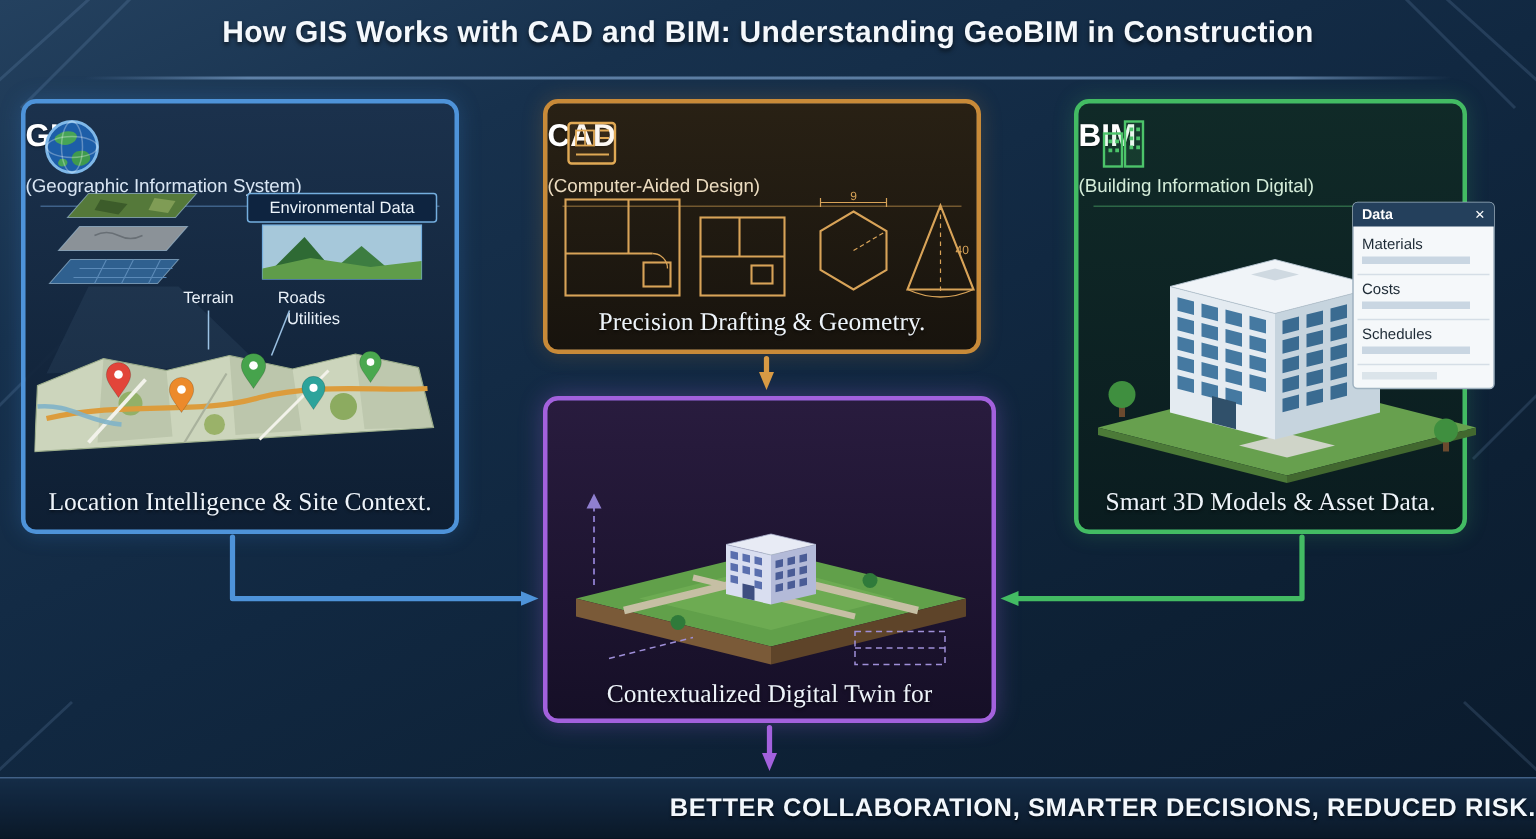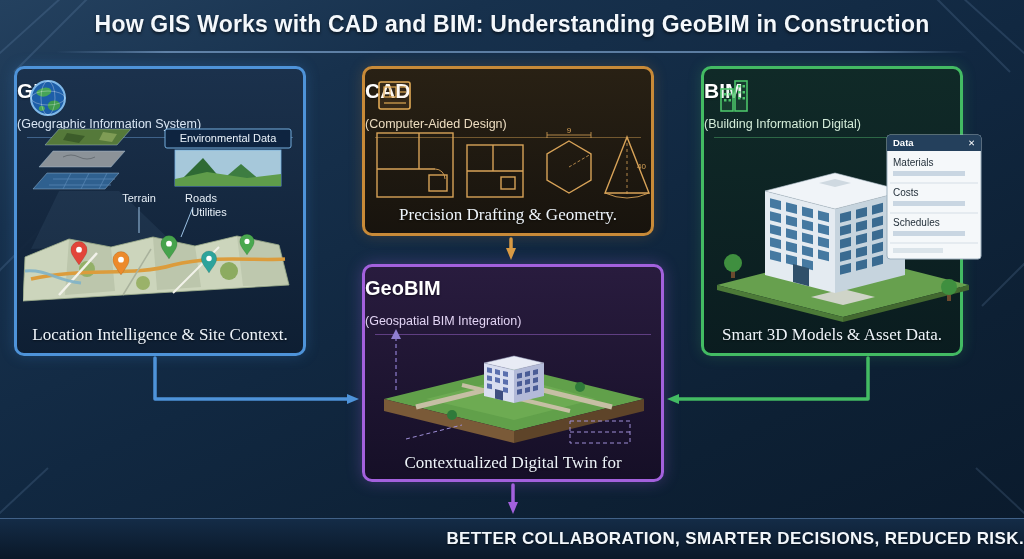--- a/index.html
+++ b/index.html
@@ -3,21 +3,21 @@
 <meta charset="utf-8">
 <style>
   * { margin:0; padding:0; box-sizing:border-box; }
   html,body { background:#060d18; }
   body { font-family:"Liberation Sans", sans-serif; }
   #stage { position:relative; width:1024px; height:559px; overflow:hidden;
     background: linear-gradient(155deg, #24415f 0%, #17314d 22%, #112841 48%, #0d2034 75%, #0a1a2c 100%); }
   svg text { font-family:"Liberation Sans", sans-serif; }
 
   .page-title { position:absolute; top:11px; left:0; width:100%; text-align:center;
-    font-size:23px; font-weight:bold; color:#f4f8fc; letter-spacing:.2px; z-index:3;
+    font-size:20px; font-weight:bold; color:#f4f8fc; letter-spacing:.2px; z-index:3;
     text-shadow:0 2px 3px rgba(0,0,0,.55); }
   .title-underline { position:absolute; top:51px; left:56px; right:56px; height:2px; z-index:3;
     background:linear-gradient(90deg, rgba(150,190,235,0), rgba(150,190,235,.55) 12%, rgba(150,190,235,.55) 88%, rgba(150,190,235,0)); }
 
   .panel { position:absolute; border-radius:10px; z-index:2; }
   .panel .hdr { position:relative; padding-top:10px; }
   .panel .ttl { font-size:21px; font-weight:bold; color:#ffffff; line-height:1.15; text-shadow:0 1px 2px rgba(0,0,0,.5); }
   .panel .sub { font-size:12.5px; color:#d9e6f4; margin-top:14px; }
   .hdr-divider { height:1px; margin:6px 10px 0 10px; }
   .corner-icon { position:absolute; z-index:2; }
@@ -30,21 +30,21 @@
     background:linear-gradient(180deg, rgba(27,49,76,.94), rgba(14,30,50,.94));
     box-shadow:0 0 14px rgba(60,130,200,.28); }
   .gis .hdr-divider { background:rgba(110,165,220,.45); }
 
   .cad { left:362px; top:66px; width:292px; height:170px; border:3px solid #c88a38;
     background:linear-gradient(180deg, rgba(42,32,17,.94), rgba(24,18,10,.94));
     box-shadow:0 0 14px rgba(200,138,56,.22); }
   .cad .sub { color:#ecdcc0; }
   .cad .hdr-divider { background:rgba(216,163,85,.45); }
 
-  .bim { left:701px; top:66px; width:262px; height:290px; border:3px solid #43bb63;
+  .bim { left:716px; top:66px; width:262px; height:290px; border:3px solid #43bb63;
     background:linear-gradient(180deg, rgba(16,42,38,.94), rgba(10,28,30,.94));
     box-shadow:0 0 14px rgba(67,187,99,.22); }
   .bim .sub { color:#d4ecd9; }
   .bim .hdr-divider { background:rgba(90,200,120,.4); }
 
   .geobim { left:362px; top:264px; width:302px; height:218px; border:3px solid #a361dd;
     background:linear-gradient(180deg, rgba(42,27,62,.95), rgba(22,14,38,.95));
     box-shadow:0 0 16px rgba(163,97,221,.32); }
   .geobim .ttl { font-size:20px; }
   .geobim .sub { color:#e2d4f4; }
@@ -323,25 +323,20 @@
         <text x="186" y="101" font-size="10" fill="#1e2b36">Schedules</text>
         <rect x="186" y="106" width="72" height="5" fill="#c9d6e2"></rect>
         <line x1="183" y1="118" x2="271" y2="118" stroke="#d5dee6"></line>
         <rect x="186" y="123" width="50" height="5" fill="#dbe4ea"></rect>
       </g>
     </svg>
     <div class="caption">Smart 3D Models &amp; Asset Data.</div>
   </div>
 
   <div class="panel geobim">
-    <div class="hdr">
-      <div class="ttl">GeoBIM</div>
-      <div class="sub">(Geospatial BIM Integration)</div>
-      <div class="hdr-divider"></div>
-    </div>
     <svg class="panel-art" style="left:1px; top:54px;" width="294" height="128" viewBox="0 0 294 128">
       <g stroke="#8f7fd0">
         <line x1="30" y1="16" x2="30" y2="70" stroke-dasharray="4,3" stroke-width="1.2"></line>
         <polygon points="30,8 25,18 35,18" fill="#8f7fd0" stroke="none"></polygon>
       </g>
       <g>
         <polygon points="18,78 148,46 278,78 148,110" fill="#61a04a"></polygon>
         <polygon points="60,78 148,56 230,78 148,99" fill="#74b258" opacity="0.6"></polygon>
         <polygon points="18,78 148,110 148,122 18,90" fill="#7a5a38"></polygon>
         <polygon points="148,110 278,78 278,90 148,122" fill="#5e4429"></polygon>

